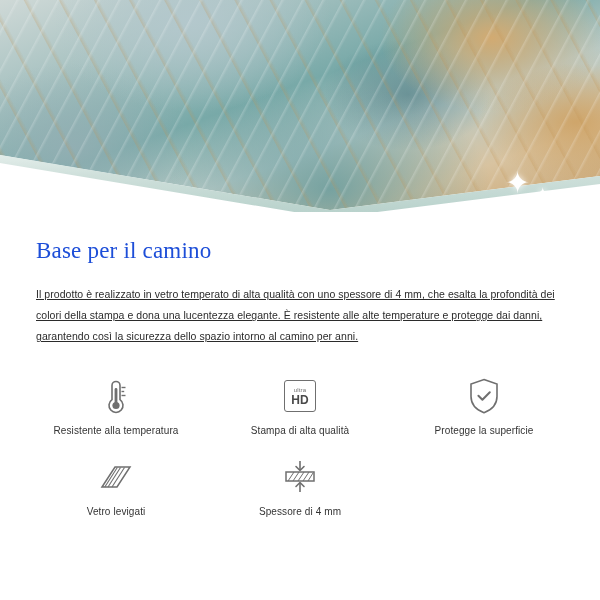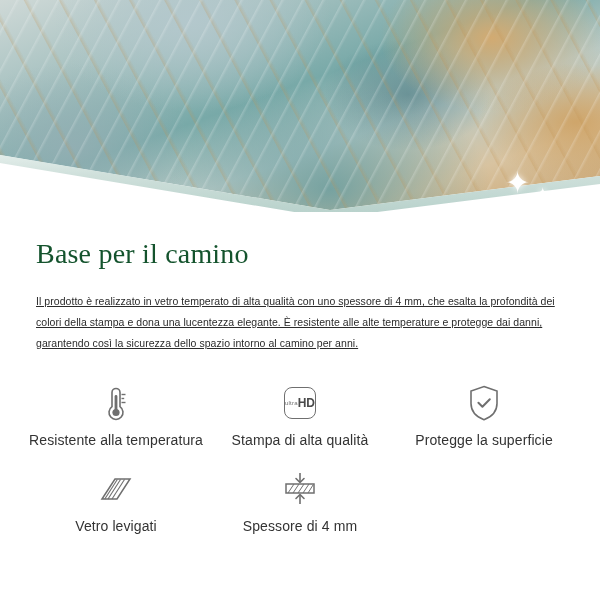--- a/index.html
+++ b/index.html
@@ -75,23 +75,23 @@
   }
   .sp1 { left: 505px; top: 168px; font-size: 30px; }
   .sp2 { left: 536px; top: 186px; font-size: 16px; }
 
   
   .content {
     padding: 18px 36px 0 36px;
   }
   .headline {
     font-family: "Liberation Serif", serif;
-    font-size: 28px;
+    font-size: 23px;
     line-height: 1.32;
-    color: #14532d;
+    color: #1d4ed8;
     font-weight: 400;
     margin: 0 0 18px 0;
     letter-spacing: 0.2px;
   }
   .headline .line2 { display: block; }
 
   .paragraph {
     font-size: 10.5px;
     line-height: 2.0;
     color: #2b2b2b;
@@ -116,32 +116,32 @@
     justify-content: flex-start;
   }
   .feature-icon {
     height: 46px;
     display: flex;
     align-items: center;
     justify-content: center;
     margin-bottom: 6px;
   }
   .feature-label {
-    font-size: 14px;
+    font-size: 10px;
     color: #333333;
     text-align: center;
     letter-spacing: 0.1px;
   }
   .ultrahd-box {
     width: 30px;
     height: 30px;
     border: 1.6px solid #6f6f6f;
-    border-radius: 8px;
+    border-radius: 3px;
     display: flex;
-    flex-direction: row;
+    flex-direction: column;
     align-items: center;
     justify-content: center;
     line-height: 1;
   }
   .ultrahd-small {
     font-size: 6px;
     color: #6f6f6f;
     letter-spacing: 0.2px;
   }
   .ultrahd-big {

